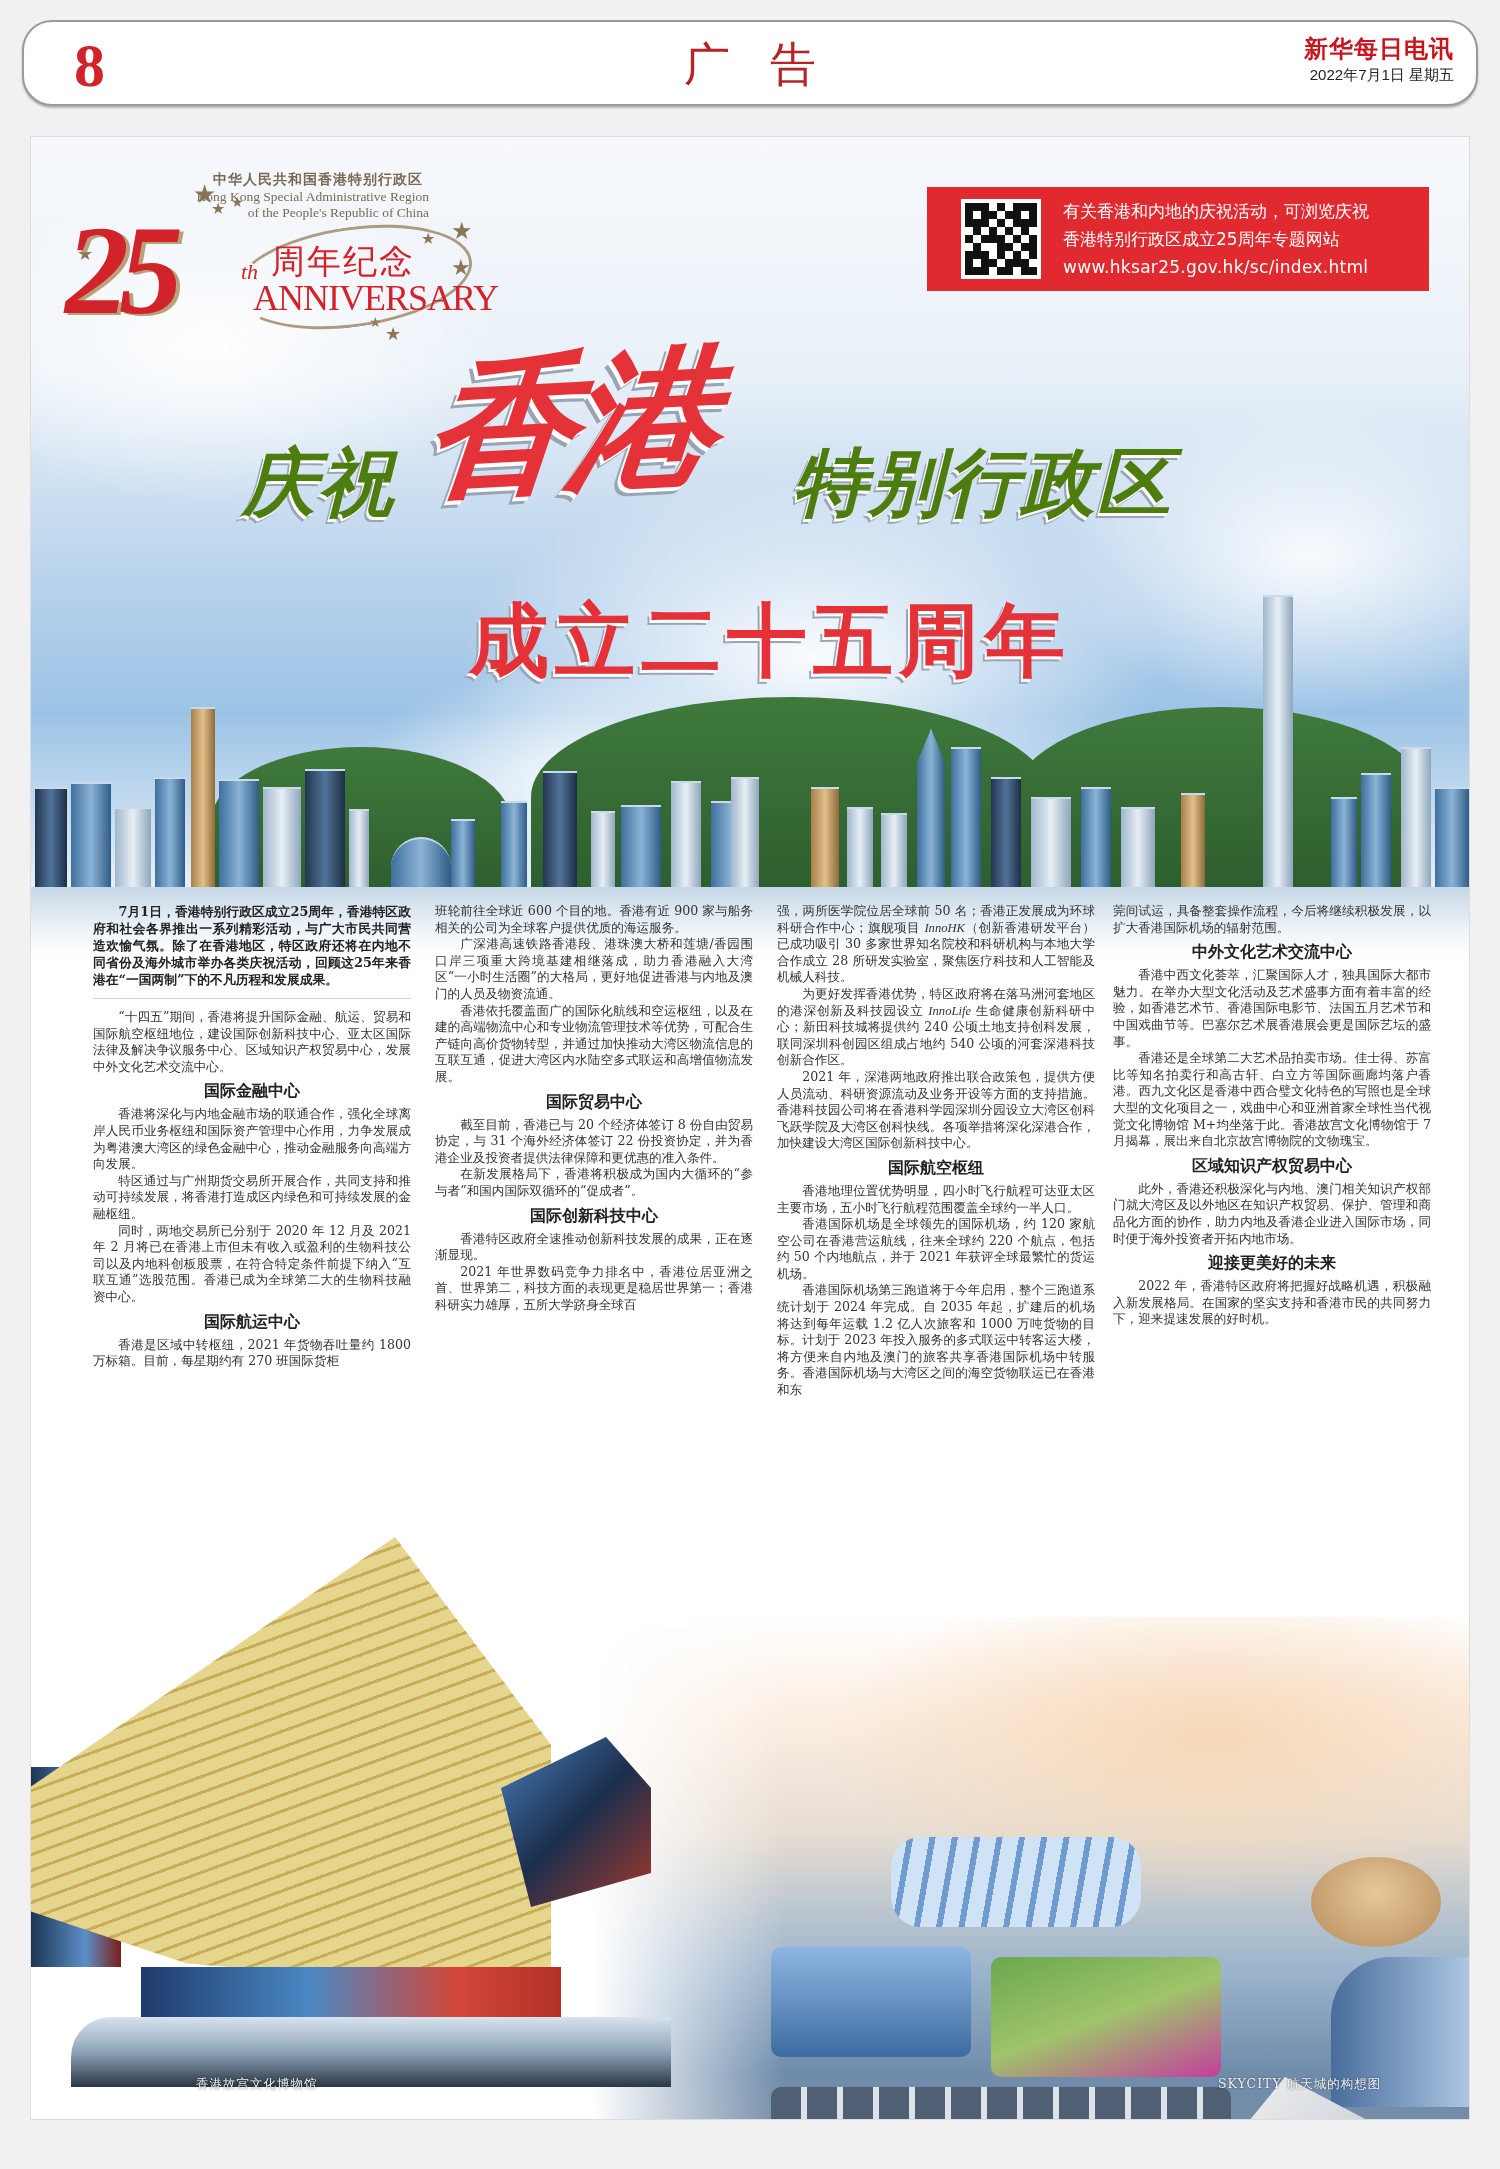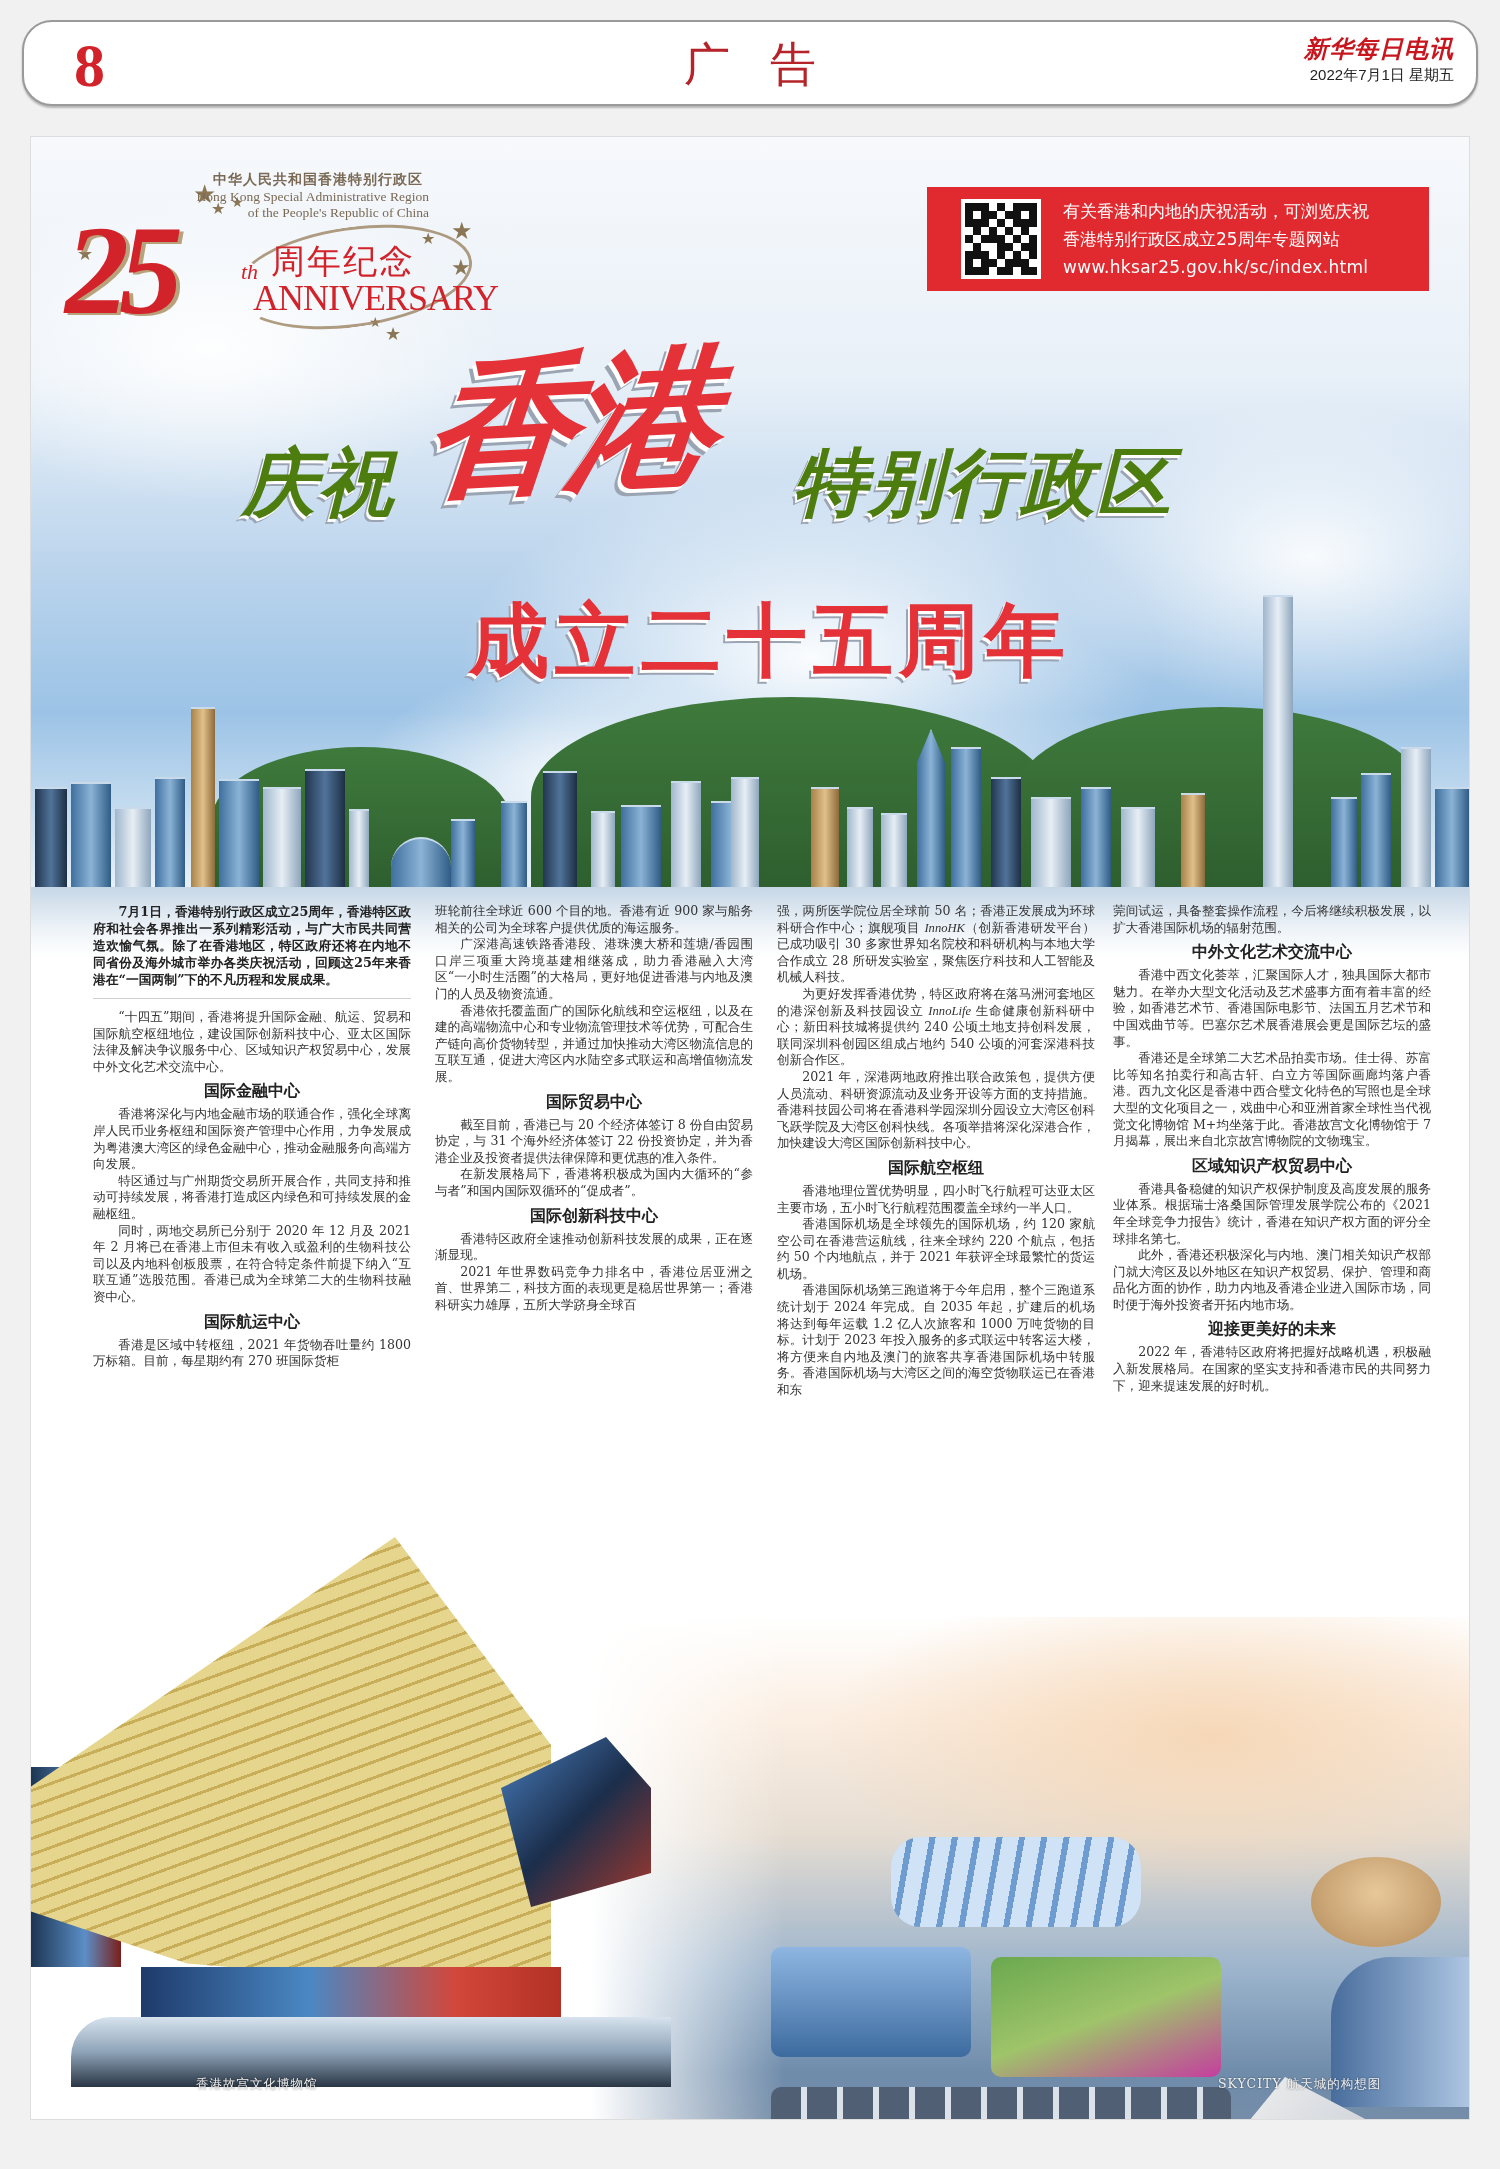--- a/index.html
+++ b/index.html
@@ -8,21 +8,21 @@
 
   
   .masthead {
     position: absolute; left: 22px; top: 20px; width: 1456px; height: 86px;
     background: #fff; border: 2px solid #9a9a9a; border-radius: 30px;
     box-shadow: 0 2px 2px rgba(0,0,0,0.25);
   }
   .page-num { position: absolute; left: 50px; top: 4px; font-family: "Liberation Serif", serif; font-size: 62px; color: #d2232a; font-weight: bold; line-height: 78px; }
   .section-title { position: absolute; left: 0; right: 0; top: 14px; text-align: center; font-size: 46px; color: #b5242a; letter-spacing: 40px; line-height: 56px; padding-left: 40px; }
   .brand { position: absolute; right: 22px; top: 12px; text-align: right; }
-  .brand-name { font-size: 24px; color: #c8161e; font-weight: bold; font-style: italic; line-height: 30px; letter-spacing: 1px; text-align: right; }
+  .brand-name { font-size: 24px; color: #c8161e; font-weight: bold; line-height: 30px; letter-spacing: 1px; text-align: right; }
   .brand-date { font-family: "Liberation Sans", sans-serif; font-size: 15px; color: #222; line-height: 22px; }
 
   
   .poster {
     position: absolute; left: 30px; top: 136px; width: 1440px; height: 1984px;
     background: #ffffff; overflow: hidden; border: 1px solid #ddd;
   }
   .sky {
     position: absolute; left: 0; top: 0; width: 100%; height: 800px;
     background:
@@ -329,21 +329,20 @@
       <p>香港国际机场是全球领先的国际机场，约 120 家航空公司在香港营运航线，往来全球约 220 个航点，包括约 50 个内地航点，并于 2021 年获评全球最繁忙的货运机场。</p>
       <p>香港国际机场第三跑道将于今年启用，整个三跑道系统计划于 2024 年完成。自 2035 年起，扩建后的机场将达到每年运载 1.2 亿人次旅客和 1000 万吨货物的目标。计划于 2023 年投入服务的多式联运中转客运大楼，将方便来自内地及澳门的旅客共享香港国际机场中转服务。香港国际机场与大湾区之间的海空货物联运已在香港和东</p>
     </div>
 
     <div class="col col4">
       <p class="noindent">莞间试运，具备整套操作流程，今后将继续积极发展，以扩大香港国际机场的辐射范围。</p>
       <h3>中外文化艺术交流中心</h3>
       <p>香港中西文化荟萃，汇聚国际人才，独具国际大都市魅力。在举办大型文化活动及艺术盛事方面有着丰富的经验，如香港艺术节、香港国际电影节、法国五月艺术节和中国戏曲节等。巴塞尔艺术展香港展会更是国际艺坛的盛事。</p>
       <p>香港还是全球第二大艺术品拍卖市场。佳士得、苏富比等知名拍卖行和高古轩、白立方等国际画廊均落户香港。西九文化区是香港中西合璧文化特色的写照也是全球大型的文化项目之一，戏曲中心和亚洲首家全球性当代视觉文化博物馆 M+均坐落于此。香港故宫文化博物馆于 7 月揭幕，展出来自北京故宫博物院的文物瑰宝。</p>
       <h3>区域知识产权贸易中心</h3>
-      <p>香港具备稳健的知识产权保护制度及高度发展的服务业体系。根据瑞士洛桑国际管理发展学院公布的《2021 年全球竞争力报告》统计，香港在知识产权方面的评分全球排名第七。</p>
       <p>此外，香港还积极深化与内地、澳门相关知识产权部门就大湾区及以外地区在知识产权贸易、保护、管理和商品化方面的协作，助力内地及香港企业进入国际市场，同时便于海外投资者开拓内地市场。</p>
       <h3>迎接更美好的未来</h3>
       <p>2022 年，香港特区政府将把握好战略机遇，积极融入新发展格局。在国家的坚实支持和香港市民的共同努力下，迎来提速发展的好时机。</p>
     </div>
   </article>
 
   <div class="airport" style="top:1480px;">
     <div class="airport-bg"></div>
     <div class="terminal t-roof"></div>
     <div class="terminal t-left"></div>

